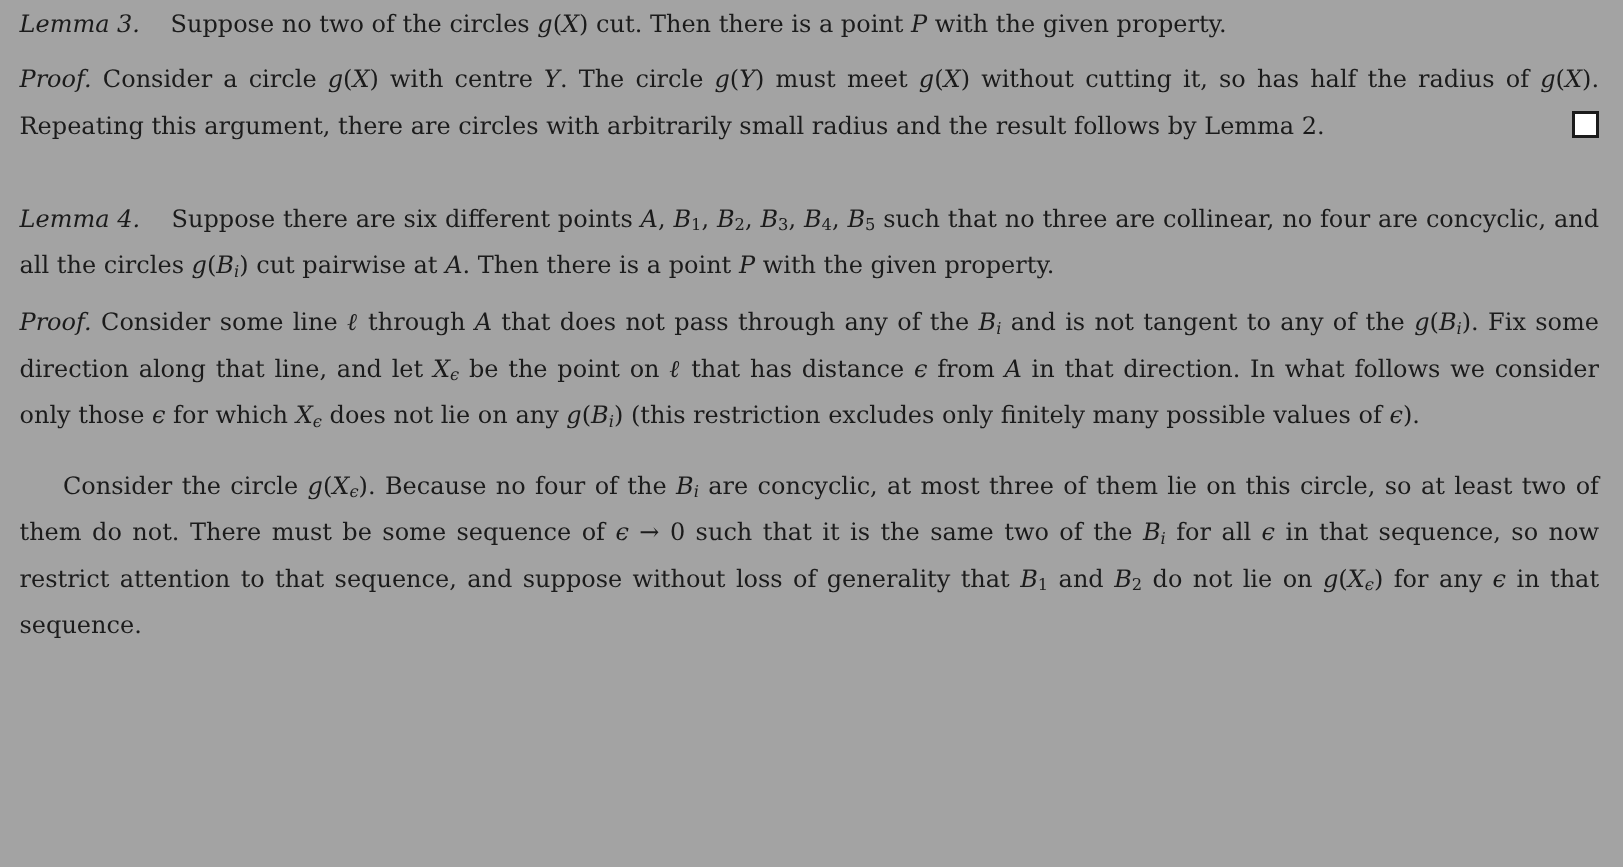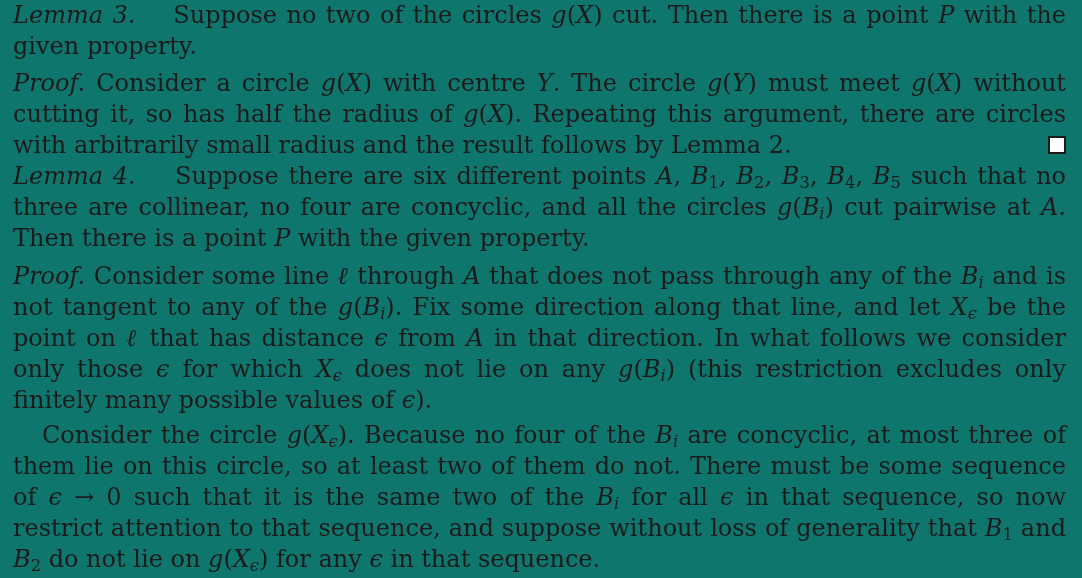--- a/index.html
+++ b/index.html
@@ -6,43 +6,43 @@
     margin: 0;
     padding: 0;
     background: #ffffff;
   }
   .page {
     position: relative;
     box-sizing: border-box;
     width: 1082px;
     height: 578px;
     padding: 0 16px 10px 13px;
-    background: #0f766e;
+    background: #a3a3a3;
     color: #1b1b1b;
     font-family: "DejaVu Serif", "Liberation Serif", serif;
-    font-size: 24px;
+    font-size: 16px;
     line-height: 31px;
     text-align: justify;
     overflow: hidden;
   }
   p.para {
     margin: 0;
   }
   p.proof-l3 {
     margin-top: 6px;
     position: relative;
   }
   p.lemma-4 {
-    margin-top: 0;
+    margin-top: 31px;
   }
   p.proof-l4 {
     margin-top: 7px;
   }
   p.proof-cont {
-    margin-top: 4px;
+    margin-top: 16px;
     text-indent: 29px;
   }
   .i {
     font-style: italic;
   }
   sub {
     font-size: 0.68em;
     line-height: 0;
     vertical-align: -0.22em;
   }

